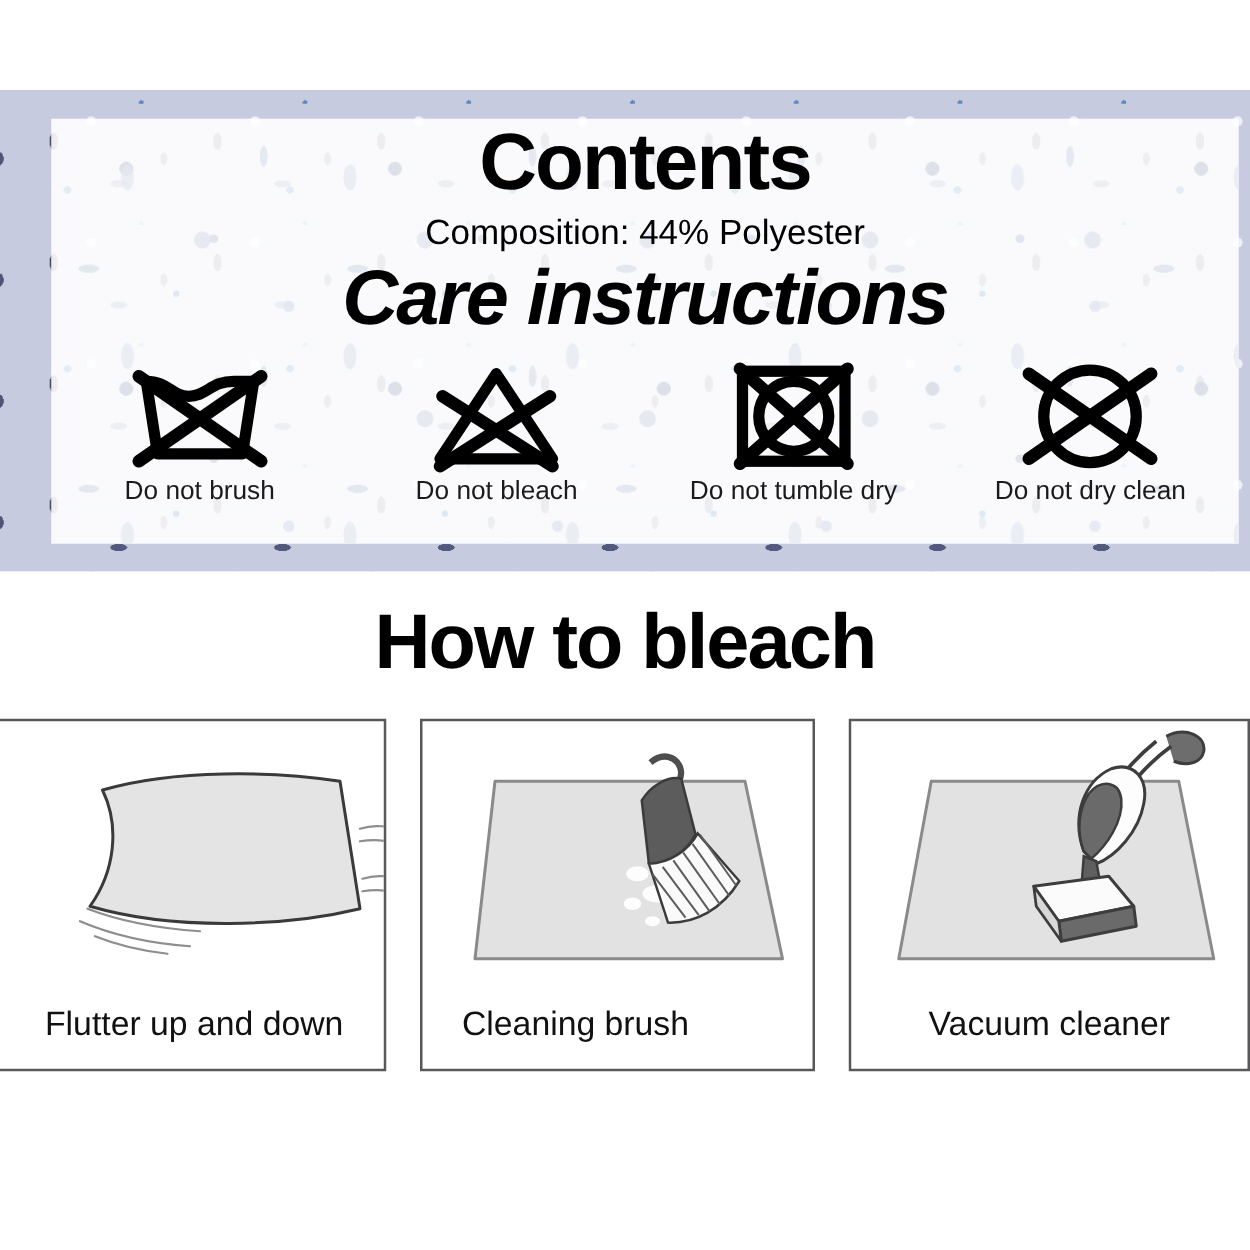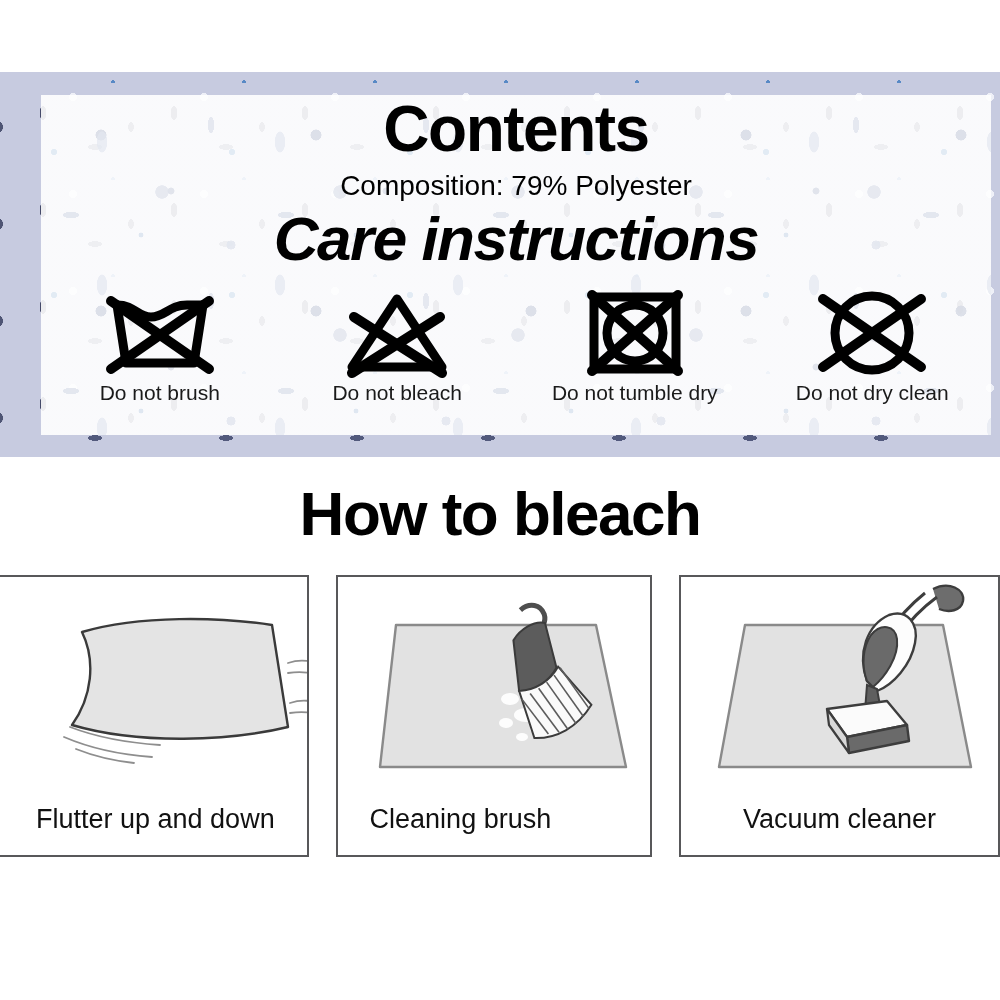--- a/index.html
+++ b/index.html
@@ -227,21 +227,21 @@
 <div id="care-banner">
   <div class="floral-bg"></div>
   <div class="floral-bg layer2"></div>
 
   <div id="care-panel">
     <div class="ghost-floral"></div>
     <div class="ghost-floral b"></div>
 
     <div class="panel-inner">
       <div id="contents-title">Contents</div>
-      <div id="composition-line">Composition: 79% Polyester</div>
+      <div id="composition-line">Composition: 44% Polyester</div>
       <div id="care-title">Care instructions</div>
 
       <div id="symbol-row">
 
         <div class="symbol-cell">
           <div class="symbol-glyph">
             <svg width="118" height="92" viewBox="0 0 118 92">
               <g fill="none" stroke="#000" stroke-width="9" stroke-linecap="round" stroke-linejoin="round">
                 <path d="M16 18 L25 76 L93 76 L102 18"></path>
                 <path d="M16 18 C34 18 36 30 50 30 C64 30 68 18 86 18 L102 18"></path>

